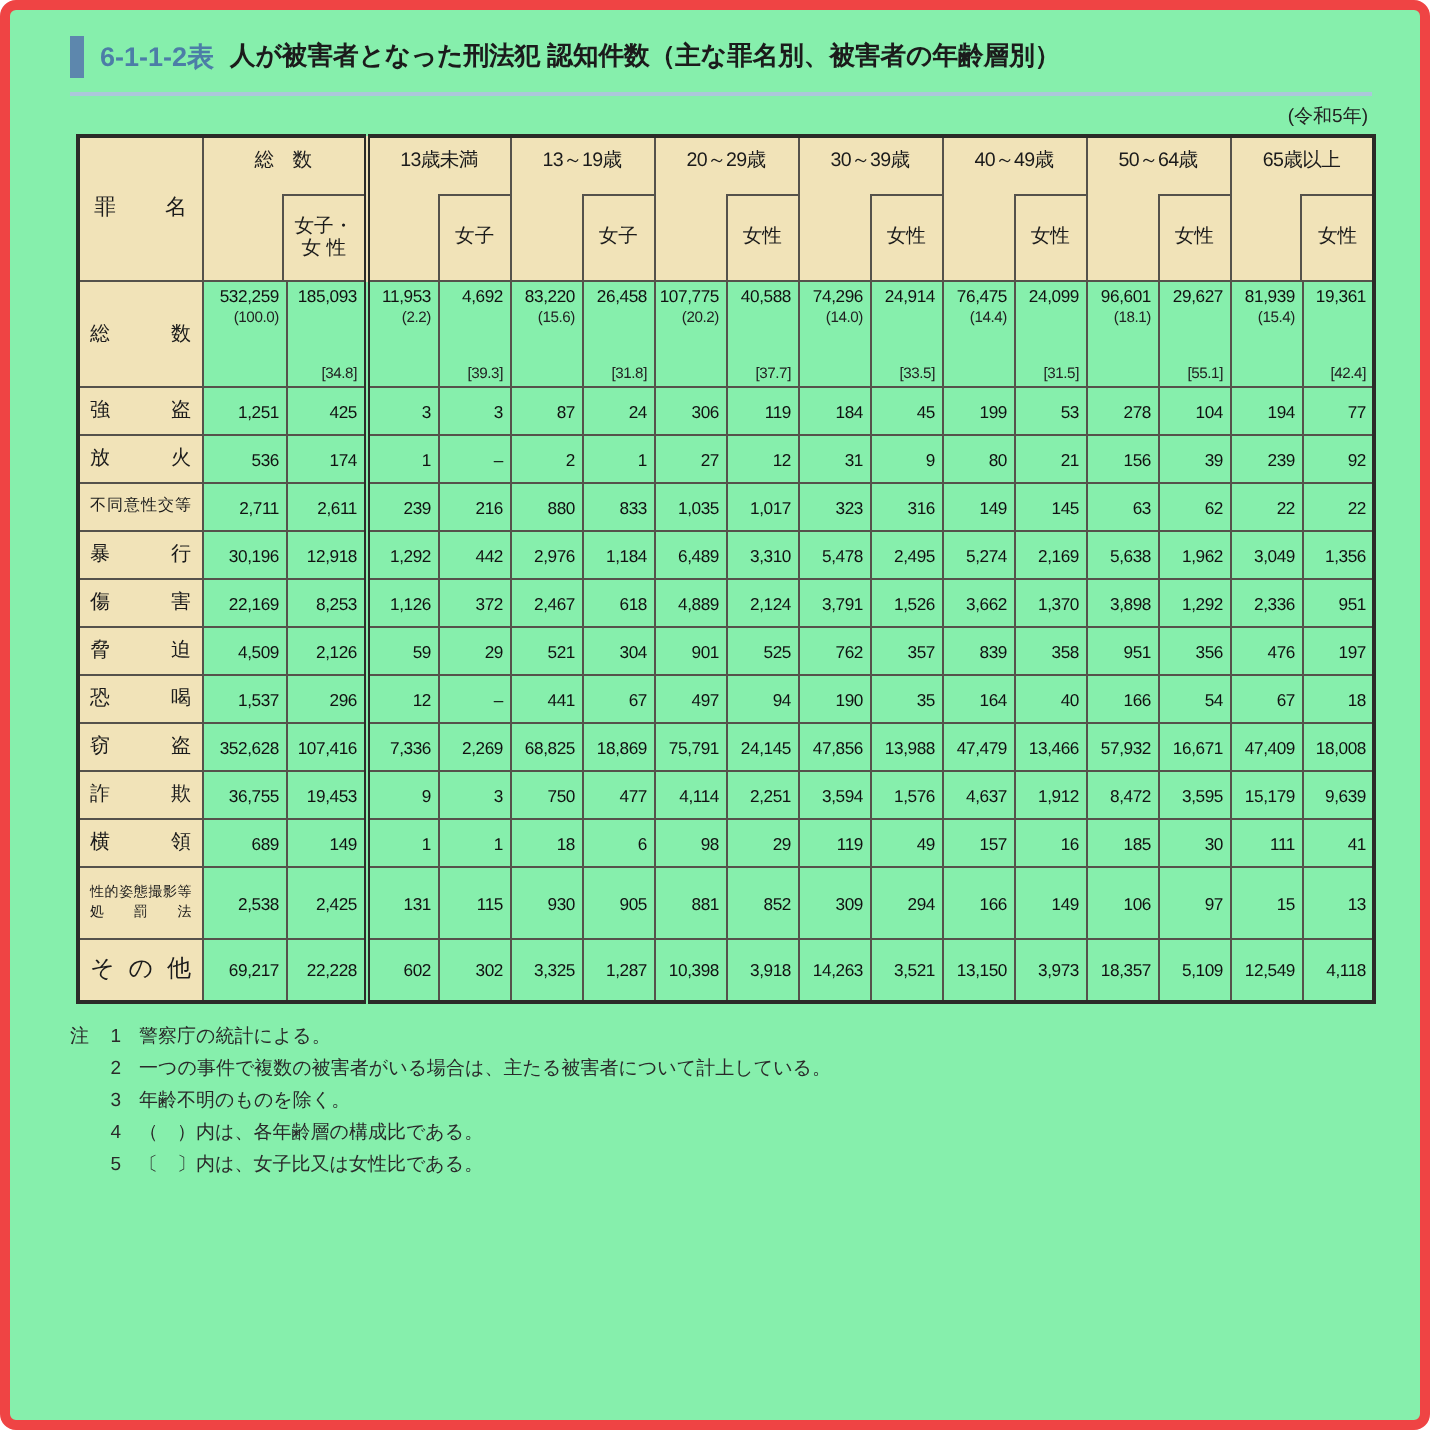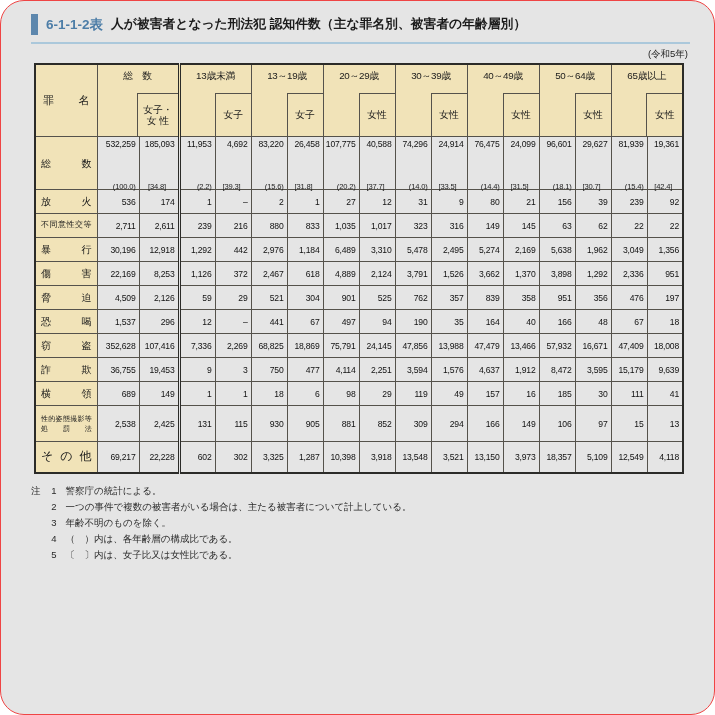--- a/index.html
+++ b/index.html
@@ -1,17 +1,17 @@
 <!DOCTYPE html>
 <html><head>
 <meta charset="utf-8">
 <style>
   html,body{margin:0;padding:0;background:#fff;}
   body{width:715px;height:715px;font-family:"Liberation Sans","DejaVu Sans",sans-serif;color:#1b1b1b;position:relative;}
-  .page{position:absolute;inset:0;background:#e5e5e5;border:1px solid #ef4444;border-radius:24px;overflow:hidden;}
+  .page{position:absolute;inset:0;background:#86efac;border:5px solid #ef4444;border-radius:8px;overflow:hidden;}
 
   
   .header{margin:13px 24px 0 30px;padding-bottom:7px;border-bottom:2px solid #abc8db;display:flex;align-items:center;gap:8px;}
   .bar{width:7px;height:21px;background:#5d87ad;flex:0 0 auto;}
   .tno{color:#4c7da7;font-weight:bold;font-size:13.5px;white-space:nowrap;}
   .ttext{color:#1b1b1b;font-weight:bold;font-size:12.8px;white-space:nowrap;}
   .yearnote{text-align:right;margin:4px 26px 2px 0;font-size:9.5px;color:#222;padding-left:48px;}
 
   
   table{border-collapse:collapse;margin:1px 0 0 33px;table-layout:fixed;border:2px solid #2b2b28;}
@@ -24,24 +24,24 @@
   tbody th.rlabel{background:#f1e3b8;font-weight:normal;font-size:10px;padding:0 5px;text-align:justify;text-align-last:justify;text-justify:inter-character;white-space:pre-line;line-height:1.3;}
   tbody th.rlabel.label-sm{font-size:8px;}
   tbody th.rlabel.label-xs{font-size:7px;letter-spacing:-0.3px;}
   td.num{text-align:right;font-size:8.6px;letter-spacing:-0.2px;padding-right:3px;color:#111;white-space:nowrap;}
   td.dbl,th.dbl{border-left:3px double #2b2b28;}
   tr.r-norm{height:24px;}
   tr.r-tall{height:53px;}
   tr.r-2l{height:36px;}
   tr.r-last{height:31px;}
   tr.r-last th.rlabel{font-size:12px;}
-  .stack{display:flex;flex-direction:column;height:49px;padding:2px 0 1px;gap:32px;}
+  .stack{display:flex;flex-direction:column;height:49px;padding:2px 0 1px;}
   .stack .v{line-height:11px;}
   .stack .p{font-size:7.6px;line-height:10px;color:#222;}
-  .stack .p.bot{margin-top:auto;text-align:center;}
+  .stack .p.bot{margin-top:auto;}
 
   
   .notes{display:flex;gap:9px;margin:9px 0 0 30px;font-size:9.5px;color:#2a2a2a;}
   .nmark{line-height:16px;}
   .note-line{display:flex;gap:9px;line-height:16px;}
   .note-line .nnum{width:7px;text-align:right;flex:0 0 auto;}
 </style>
 </head>
 <body>
 
@@ -208,35 +208,54 @@
           </td>
           <td class="num">
             <div class="stack">
               <span class="v">96,601</span>
               <span class="p">(18.1)</span>
             </div>
           </td>
           <td class="num">
             <div class="stack">
               <span class="v">29,627</span>
-              <span class="p bot">[30.7]</span>
+              <span class="p bot">[55.1]</span>
             </div>
           </td>
           <td class="num">
             <div class="stack">
               <span class="v">81,939</span>
               <span class="p">(15.4)</span>
             </div>
           </td>
           <td class="num">
             <div class="stack">
               <span class="v">19,361</span>
               <span class="p bot">[42.4]</span>
             </div>
           </td>
+        </tr>
+        <tr class="r-norm">
+          <th class="rlabel">強　盗</th>
+          <td class="num">1,251</td>
+          <td class="num">425</td>
+          <td class="num dbl">3</td>
+          <td class="num">3</td>
+          <td class="num">87</td>
+          <td class="num">24</td>
+          <td class="num">306</td>
+          <td class="num">119</td>
+          <td class="num">184</td>
+          <td class="num">45</td>
+          <td class="num">199</td>
+          <td class="num">53</td>
+          <td class="num">278</td>
+          <td class="num">104</td>
+          <td class="num">194</td>
+          <td class="num">77</td>
         </tr>
         <tr class="r-norm">
           <th class="rlabel">放　火</th>
           <td class="num">536</td>
           <td class="num">174</td>
           <td class="num dbl">1</td>
           <td class="num">–</td>
           <td class="num">2</td>
           <td class="num">1</td>
           <td class="num">27</td>
@@ -334,21 +353,21 @@
           <td class="num">–</td>
           <td class="num">441</td>
           <td class="num">67</td>
           <td class="num">497</td>
           <td class="num">94</td>
           <td class="num">190</td>
           <td class="num">35</td>
           <td class="num">164</td>
           <td class="num">40</td>
           <td class="num">166</td>
-          <td class="num">48</td>
+          <td class="num">54</td>
           <td class="num">67</td>
           <td class="num">18</td>
         </tr>
         <tr class="r-norm">
           <th class="rlabel">窃　盗</th>
           <td class="num">352,628</td>
           <td class="num">107,416</td>
           <td class="num dbl">7,336</td>
           <td class="num">2,269</td>
           <td class="num">68,825</td>
@@ -425,21 +444,21 @@
         <tr class="r-last">
           <th class="rlabel">その他</th>
           <td class="num">69,217</td>
           <td class="num">22,228</td>
           <td class="num dbl">602</td>
           <td class="num">302</td>
           <td class="num">3,325</td>
           <td class="num">1,287</td>
           <td class="num">10,398</td>
           <td class="num">3,918</td>
-          <td class="num">13,548</td>
+          <td class="num">14,263</td>
           <td class="num">3,521</td>
           <td class="num">13,150</td>
           <td class="num">3,973</td>
           <td class="num">18,357</td>
           <td class="num">5,109</td>
           <td class="num">12,549</td>
           <td class="num">4,118</td>
         </tr>
       </tbody>
   </table>

